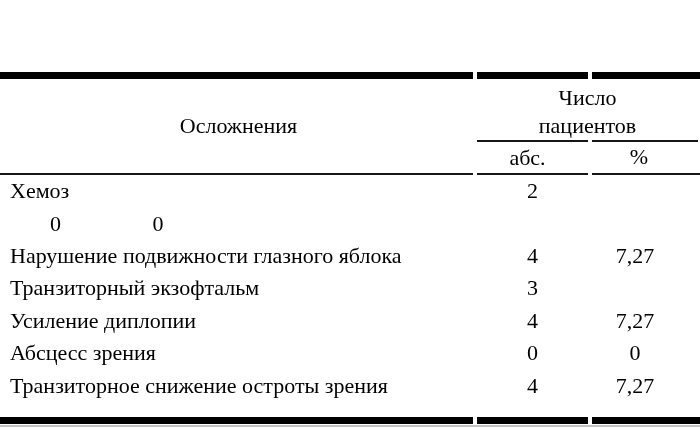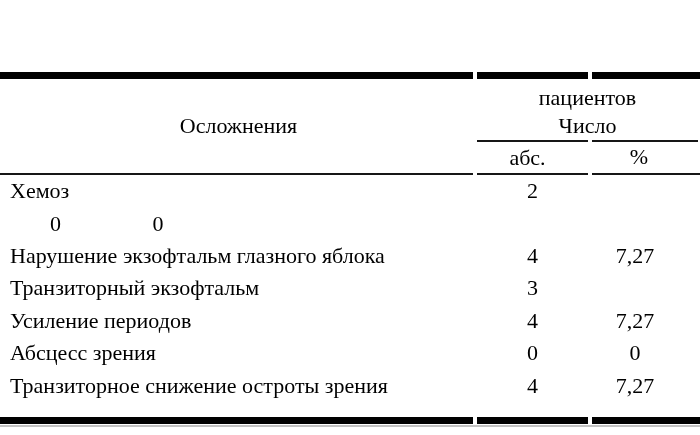--- a/index.html
+++ b/index.html
@@ -58,22 +58,22 @@
 <div class="page">
 
 
   <div class="hrule thick rule-top">
     <i class="gap gap1"></i>
     <i class="gap gap2"></i>
   </div>
 
   <div class="hcell h-compl">Осложнения</div>
   <div class="hcell h-num">
+    <div>Число</div>
     <div>пациентов</div>
-    <div>Число</div>
   </div>
   <div class="rule-numgroup">
     <i class="gap"></i>
   </div>
   <div class="hcell h-abs">абс.</div>
   <div class="hcell h-pct">%</div>
 
   <div class="hrule thin rule-subhead">
     <i class="gap gap1"></i>
     <i class="gap gap2"></i>
@@ -82,30 +82,30 @@
   <div class="tbody">
     <div class="trow">
       <div class="c-name">Хемоз</div>
       <div class="c-abs">2</div>
     </div>
     <div class="trow">
       <div class="c-abs">0</div>
       <div class="c-pct">0</div>
     </div>
     <div class="trow">
-      <div class="c-name">Нарушение экзофтальм глазного яблока</div>
+      <div class="c-name">Нарушение подвижности глазного яблока</div>
       <div class="c-abs">4</div>
       <div class="c-pct">7,27</div>
     </div>
     <div class="trow">
       <div class="c-name">Транзиторный экзофтальм</div>
       <div class="c-abs">3</div>
     </div>
     <div class="trow">
-      <div class="c-name">Усиление периодов</div>
+      <div class="c-name">Усиление диплопии</div>
       <div class="c-abs">4</div>
       <div class="c-pct">7,27</div>
     </div>
     <div class="trow">
       <div class="c-name">Абсцесс зрения</div>
       <div class="c-abs">0</div>
       <div class="c-pct">0</div>
     </div>
     <div class="trow">
       <div class="c-name">Транзиторное снижение остроты зрения</div>

